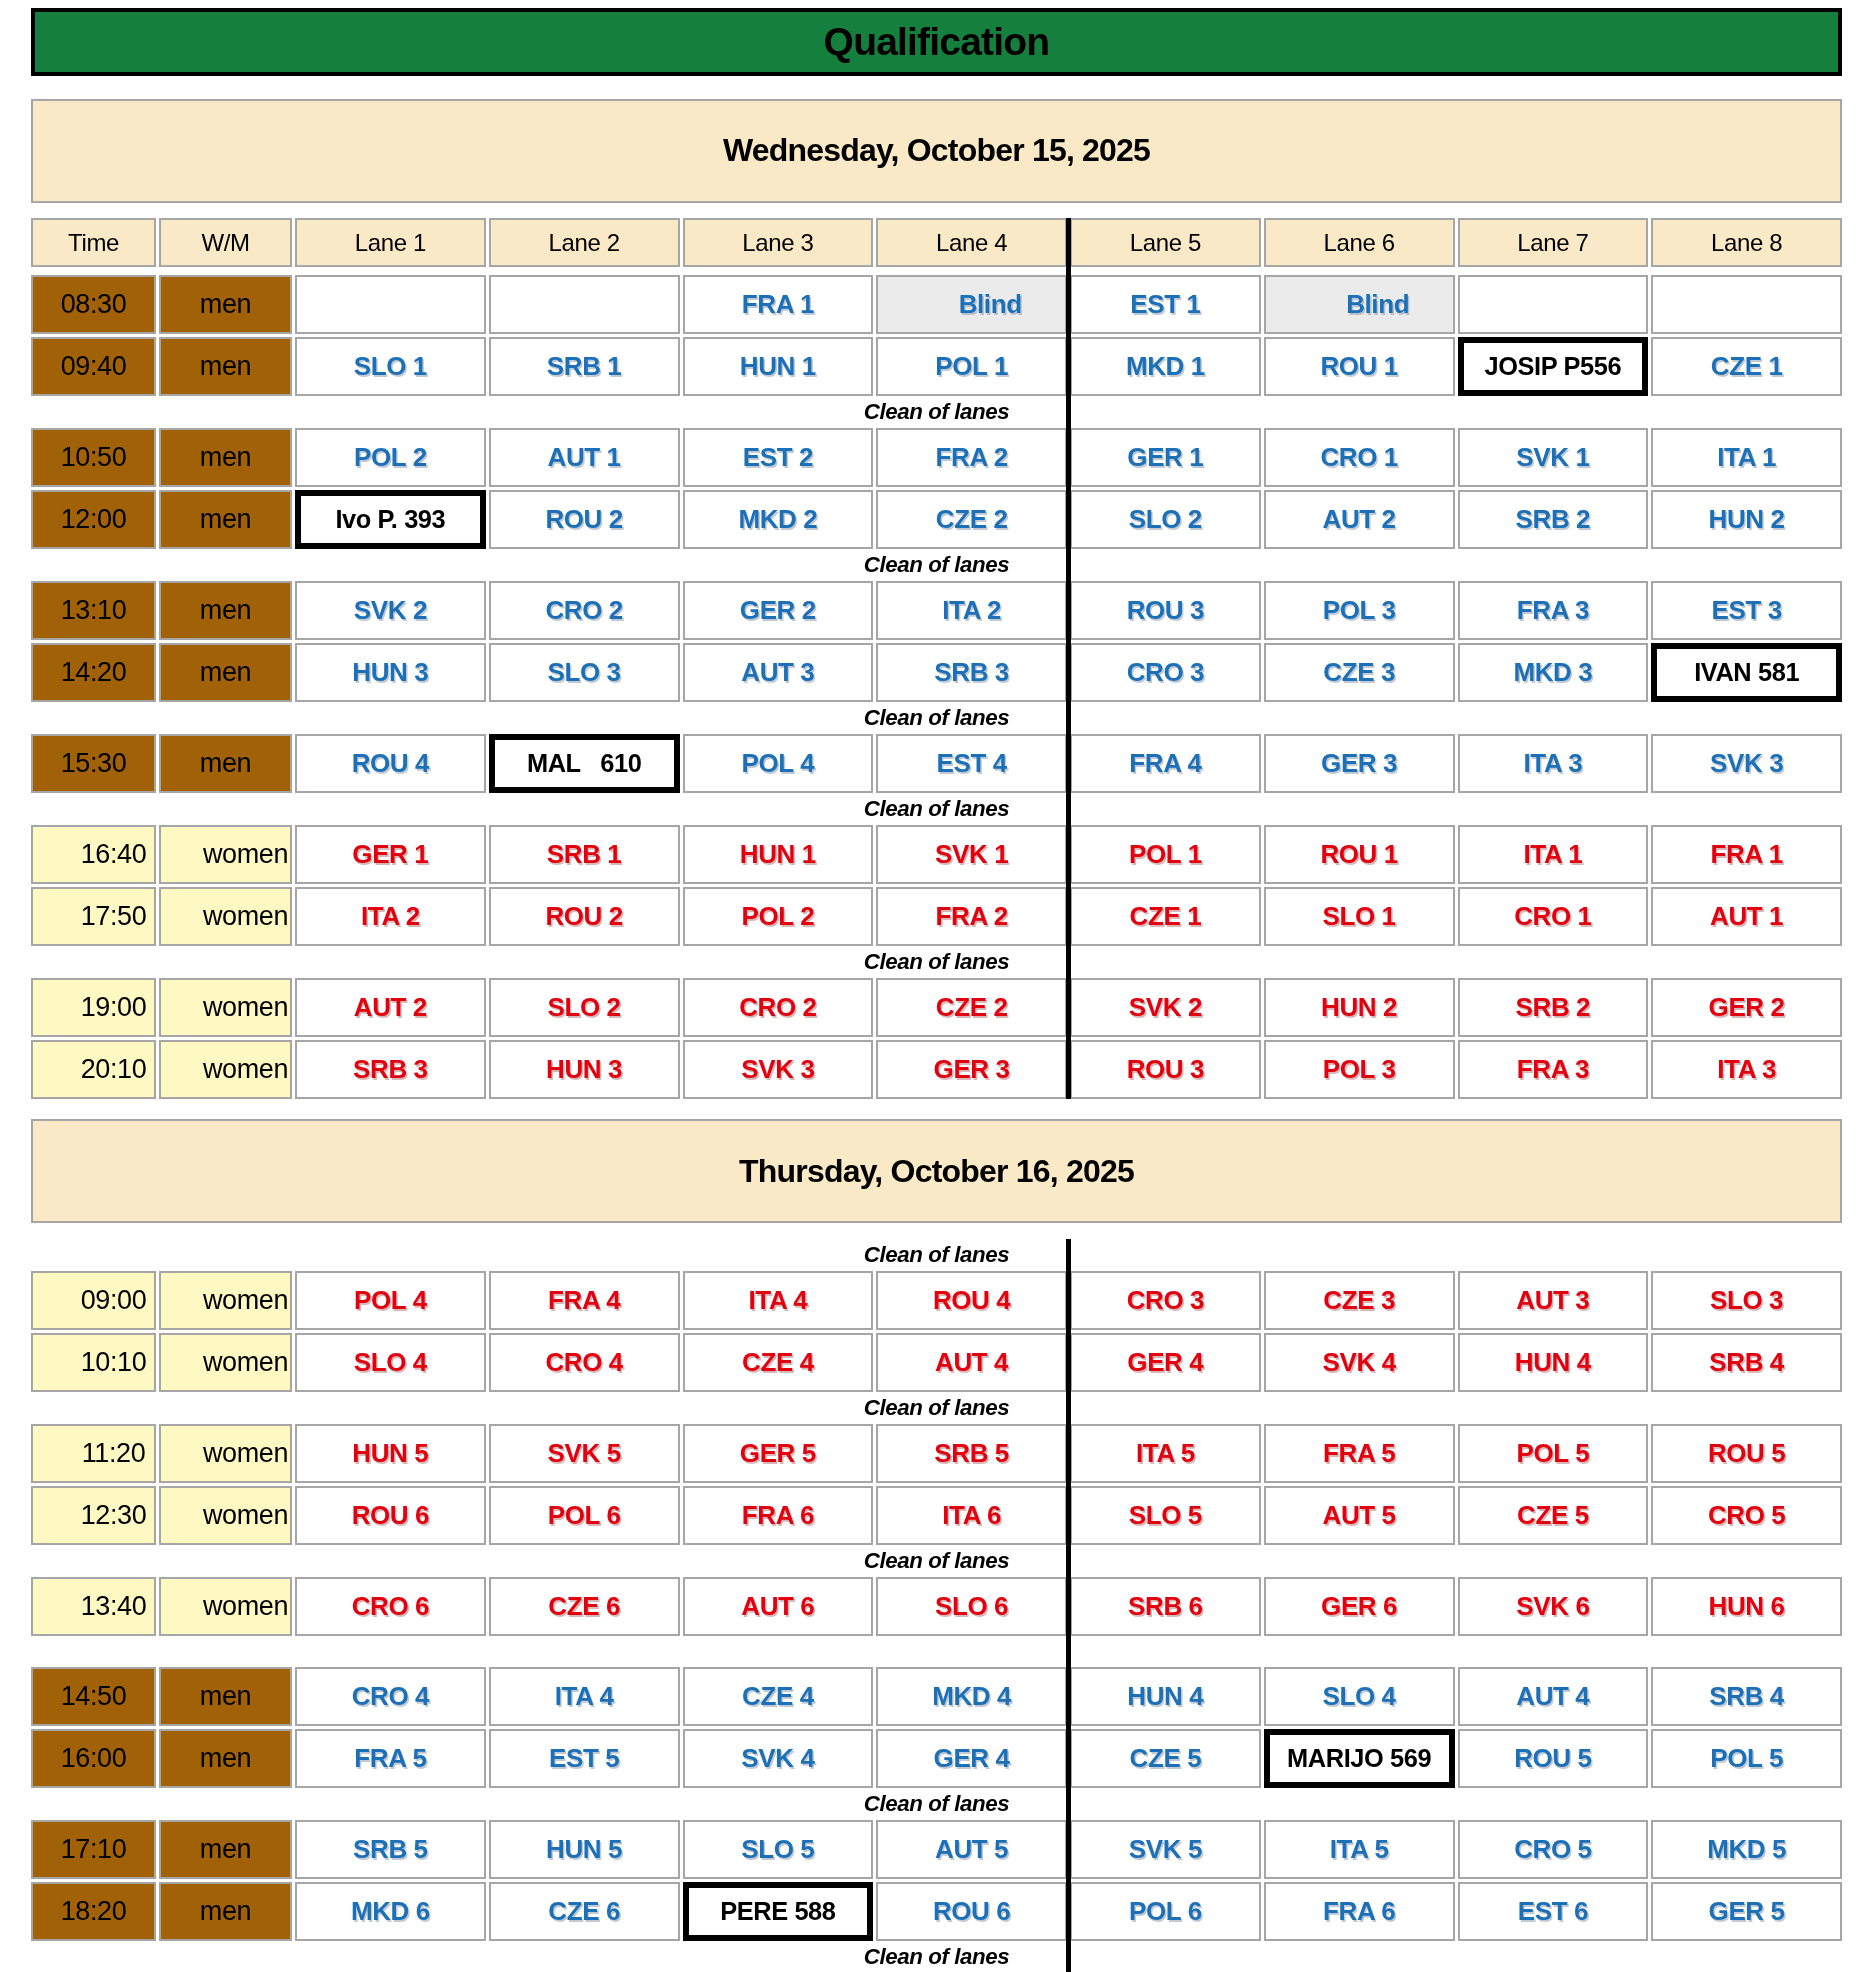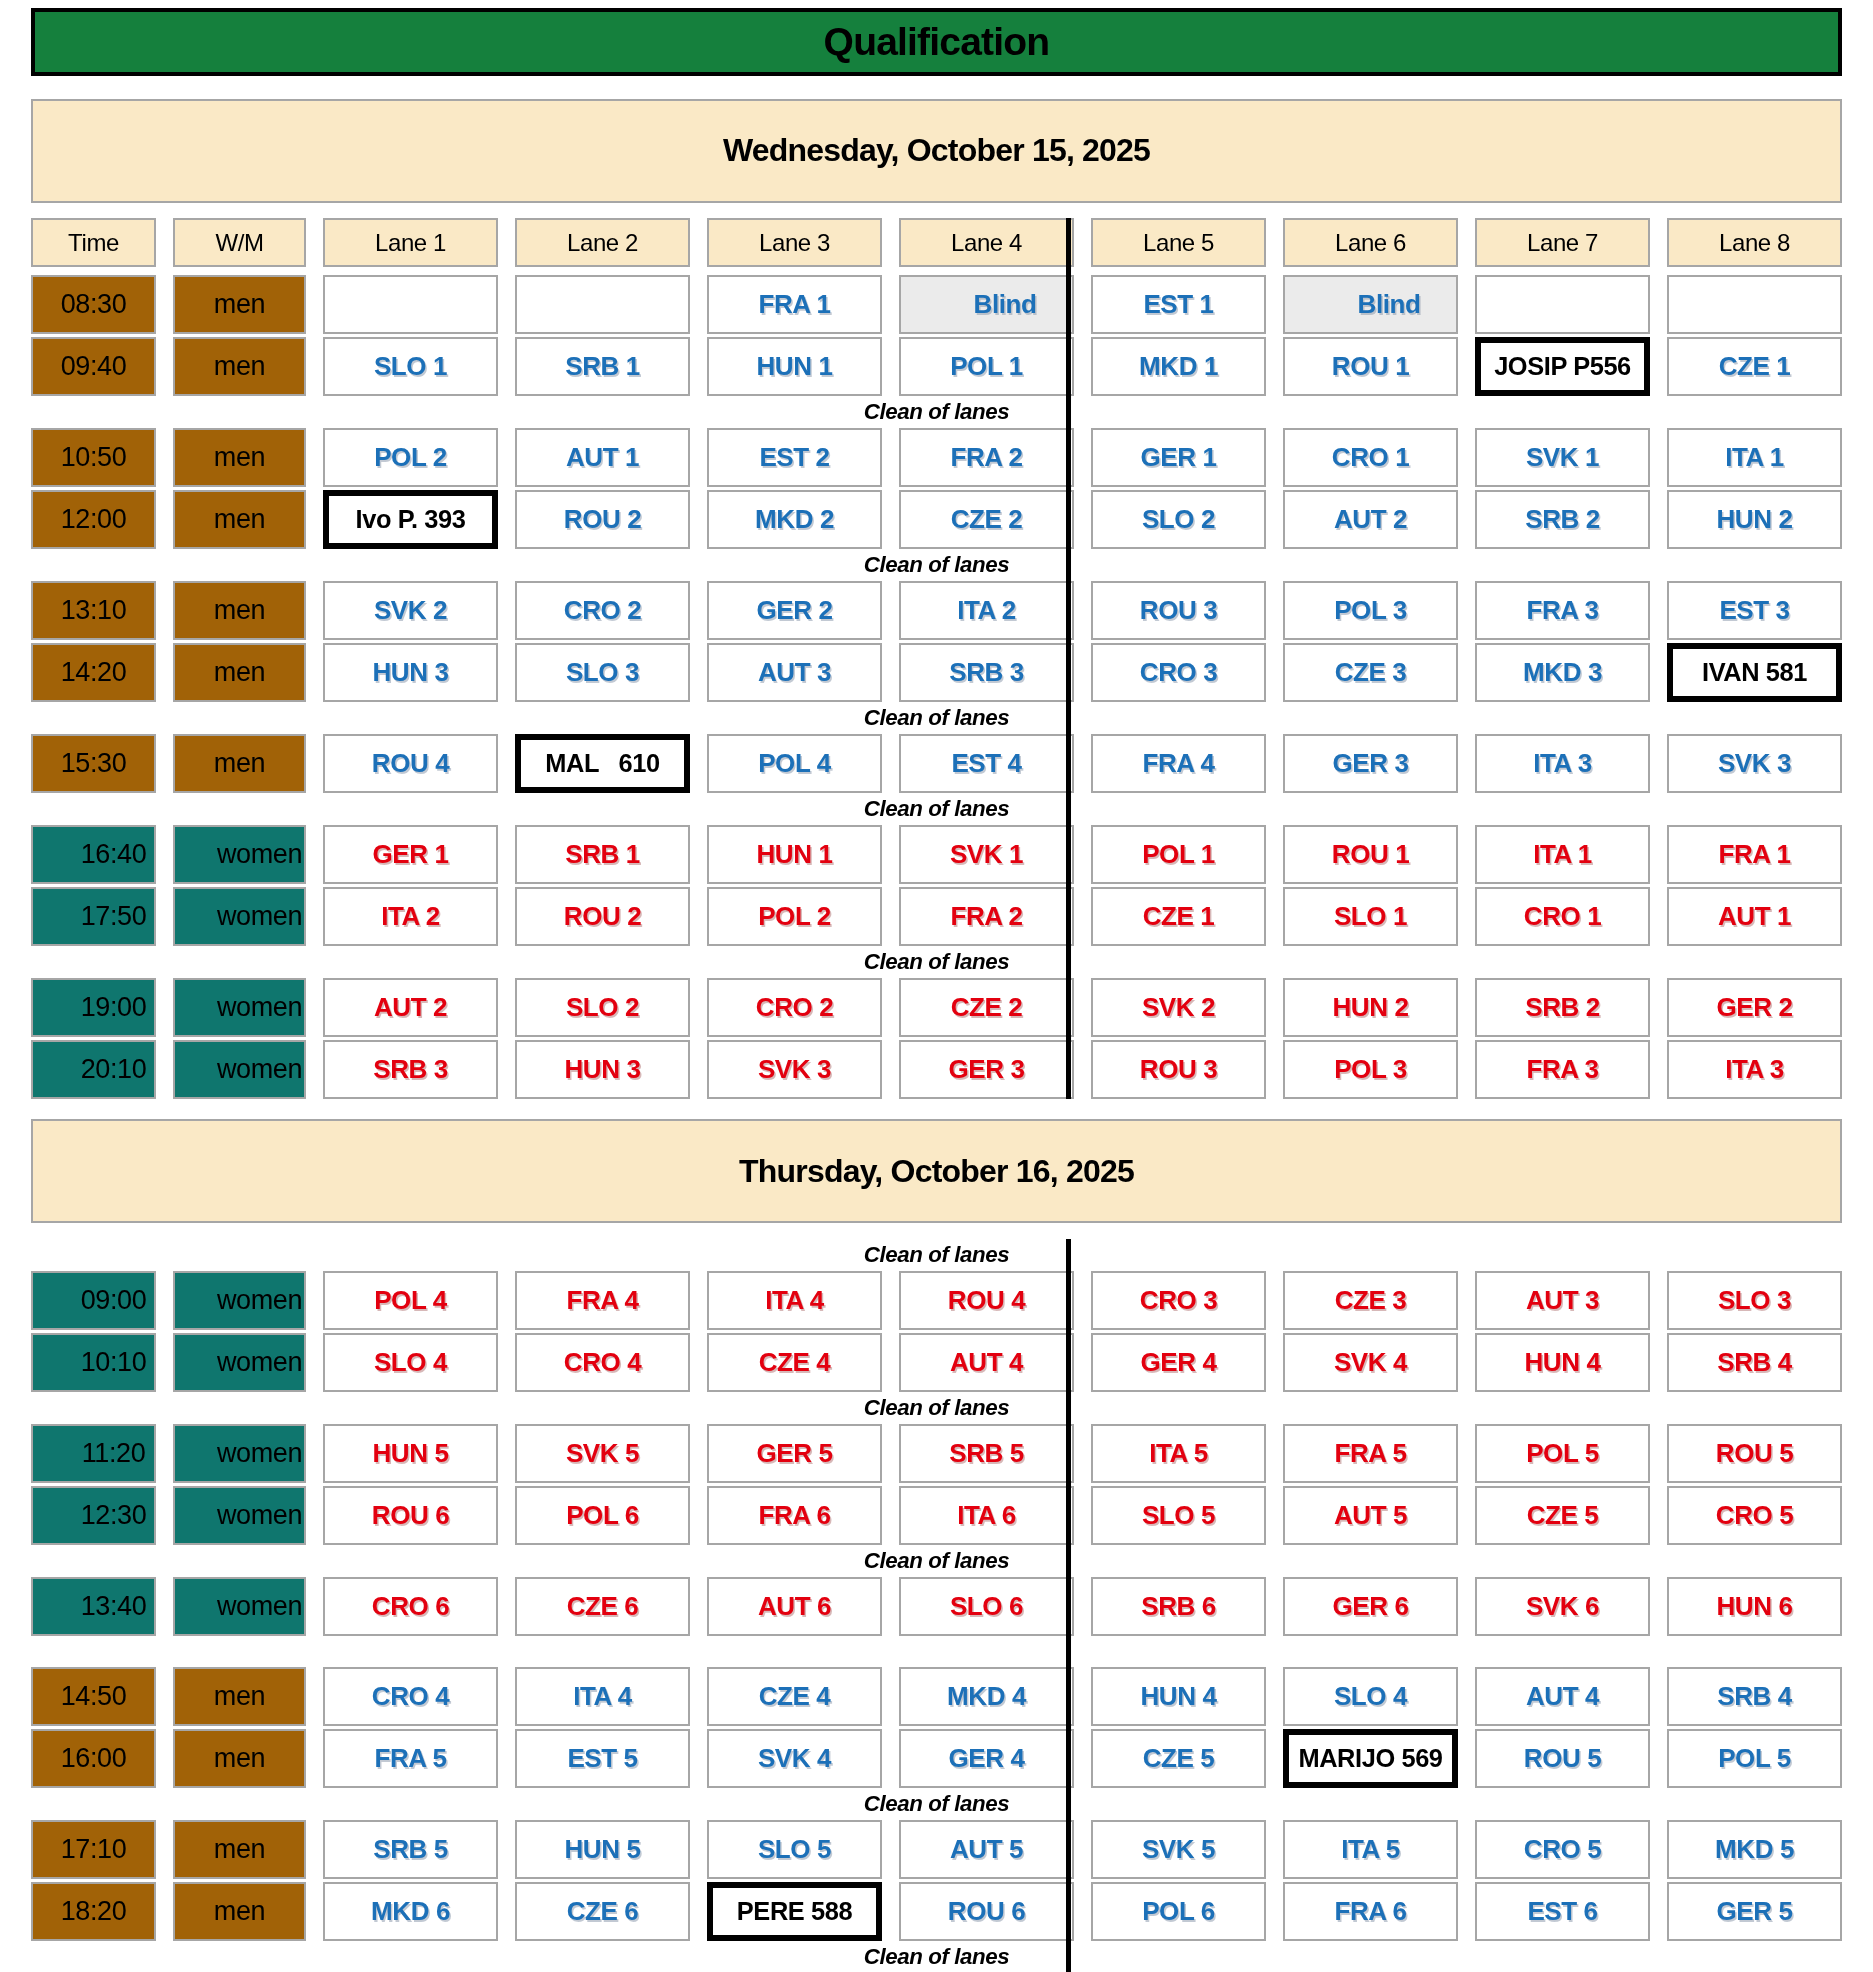--- a/index.html
+++ b/index.html
@@ -18,41 +18,41 @@
   }
   .banner{
     height:104px;background:#FAE9C6;border:2.3px solid #A6A6A6;
     display:flex;align-items:center;justify-content:center;
     font-size:32px;font-weight:700;letter-spacing:-0.8px;
     box-sizing:border-box;margin-bottom:15.4px;
   }
   .day-body{position:relative;margin-bottom:20px;}
   .lane-line{position:absolute;top:0;bottom:0;left:1035px;width:4.6px;background:#000;z-index:5;}
 
-  .row{display:grid;grid-template-columns:125px 133px repeat(8,1fr);gap:17px;margin-bottom:3.1px;}
+  .row{display:grid;grid-template-columns:125px 133px repeat(8,1fr);gap:3px;margin-bottom:3.1px;}
   .block{margin-bottom:0;}
   .block .row:last-child{margin-bottom:0;border-radius:20px;}
   .block-gap{height:31px;}
 
   .cell{
     background:#fff;border:2.3px solid #A6A6A6;height:59px;box-sizing:border-box;
     display:flex;align-items:center;justify-content:center;
     font-size:26px;font-weight:700;white-space:pre;letter-spacing:-0.4px;
     overflow:hidden;
   }
   .hcell{
     background:#FAE9C6;border:2.3px solid #A6A6A6;height:49px;box-sizing:border-box;
     display:flex;align-items:center;justify-content:center;
     font-size:24px;font-weight:400;letter-spacing:-0.4px;
   }
   .header-row{margin-bottom:7.7px;}
 
   .cell.meta{font-weight:400;font-size:27px;}
   .cell.meta.men{background:#a16207;}
-  .cell.meta.women{background:#0f766e;padding-left:40px;}
+  .cell.meta.women{background:#fef9c3;padding-left:40px;}
 
   .cell.team.men{color:#1C70B8;text-shadow:1.5px 1.5px 0 rgba(10,40,80,0.25);}
   .cell.team.women{color:#E3000F;text-shadow:1.5px 1.5px 0 rgba(110,0,0,0.28);}
   .cell.blind{background:#EBEBEB;color:#1C70B8;text-shadow:1.5px 1.5px 0 rgba(10,40,80,0.22);padding-left:37px;}
   .cell.boxed{border:6.2px solid #000;color:#000;font-size:25.4px;z-index:6;}
 
   .clean-row{
     height:32px;display:flex;align-items:center;justify-content:center;
     font-size:22.3px;font-weight:700;font-style:italic;letter-spacing:-0.4px;
   }

